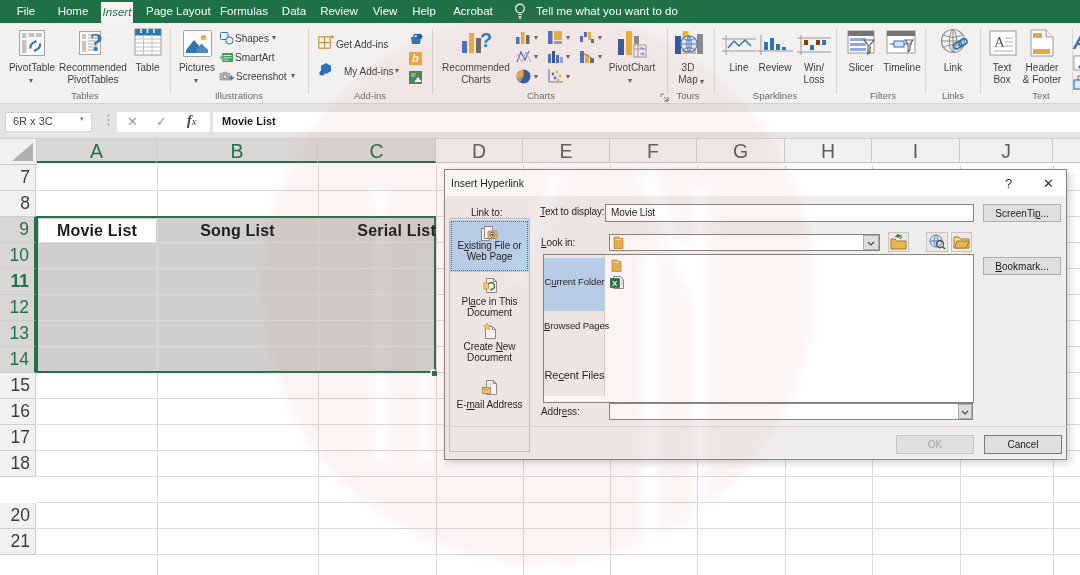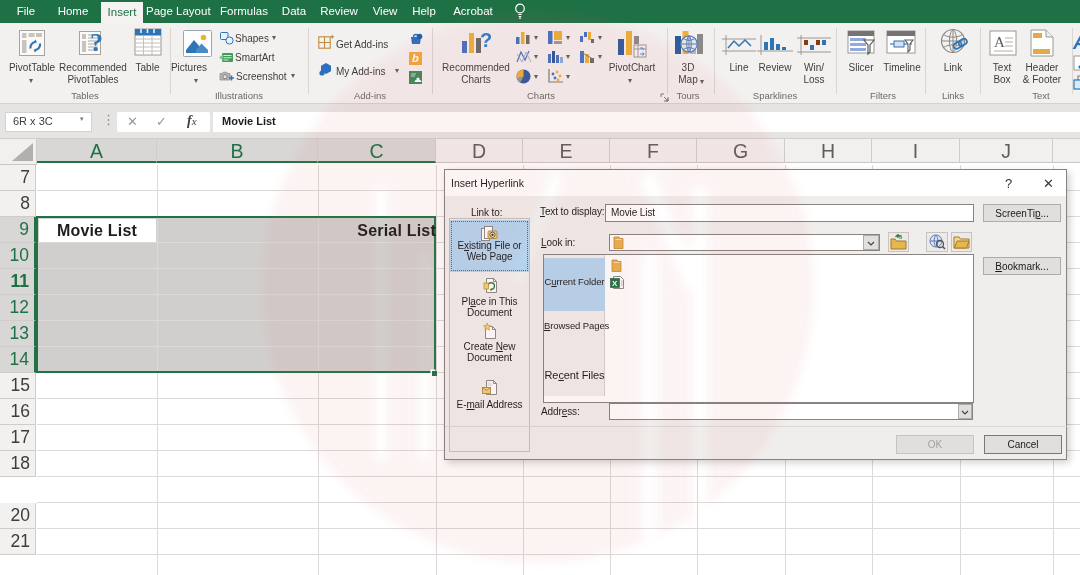--- a/index.html
+++ b/index.html
@@ -39,28 +39,29 @@
   .dlabel { position:absolute; font-size:10px; color:#1a1a1a; white-space:nowrap; letter-spacing:-0.1px; }
   .dfield { position:absolute; background:#fff; border:1px solid #868381; }
   u { text-decoration:underline; }
 </style>
 </head>
 <body>
 
 <div id="tabbar">
   <div class="tab" style="left:8px;width:36px;">File</div>
   <div class="tab" style="left:55px;width:36px;">Home</div>
-  <div class="tab" id="tab-insert" style="left:101px;width:42px;">Insert</div>
+  <div class="tab" id="tab-insert" style="left:101px;width:32px;font-style:italic;">Insert</div>
   <div class="tab" style="left:146px;width:64px;">Page Layout</div>
   <div class="tab" style="left:218px;width:52px;">Formulas</div>
   <div class="tab" style="left:279px;width:30px;">Data</div>
   <div class="tab" style="left:319px;width:40px;">Review</div>
   <div class="tab" style="left:369px;width:32px;">View</div>
   <div class="tab" style="left:409px;width:30px;">Help</div>
   <div class="tab" style="left:450px;width:46px;">Acrobat</div>
+  <div class="tab" style="left:536px;width:200px;text-align:left;">Tell me what you want to do</div>
   <svg class="abs" style="left:513px;top:3px;" width="14" height="18" viewBox="0 0 14 18">
     <circle cx="7" cy="5.5" r="4.3" fill="none" stroke="#fff" stroke-width="1.2"></circle>
     <path d="M5.3 11.5h3.4M5.7 13.6h2.6M6.2 15.4h1.6" stroke="#fff" stroke-width="1.1" fill="none"></path>
   </svg>
 </div>
 
 <div id="ribbon">
 
   <svg class="abs" style="left:18px;top:6px;" width="28" height="28" viewBox="0 0 28 28">
     <rect x="1.5" y="1.5" width="25" height="25" fill="#fbfaf9" stroke="#a6a3a1"></rect>
@@ -92,21 +93,21 @@
   <div class="biglabel" style="left:125px;top:39px;width:45px;">Table</div>
   <div class="glabel" style="left:25px;">Tables</div>
   <div class="gsep" style="left:170px;"></div>
 
   <svg class="abs" style="left:183px;top:7px;" width="29" height="27" viewBox="0 0 29 27">
     <rect x="0.5" y="0.5" width="28" height="26" rx="1" fill="#fdfdfd" stroke="#9aa5ad" stroke-width="1"></rect>
     <circle cx="20.5" cy="7.5" r="2.8" fill="#edb135"></circle>
     <path d="M3 20 L11 10 L17 17 L25 20 L25 23 L3 23 Z" fill="#2e75b6"></path>
     <path d="M13 20 L18.5 13.5 L25 20 L25 23 L13 23 Z" fill="#4a8ac9"></path>
   </svg>
-  <div class="biglabel" style="left:164px;top:39px;width:50px;">Pictures</div>
+  <div class="biglabel" style="left:172px;top:39px;width:50px;">Pictures</div>
   <div class="caret" style="left:194px;top:53px;">▾</div>
   <svg class="abs" style="left:220px;top:9px;" width="14" height="13" viewBox="0 0 14 13">
     <rect x="0.5" y="0.5" width="7.5" height="7" rx="1" fill="#eaf1f8" stroke="#2e75b6" stroke-width="1"></rect>
     <circle cx="9.5" cy="8.5" r="3.6" fill="#eaf1f8" stroke="#2e75b6" stroke-width="1"></circle>
   </svg>
   <div class="smalltext" style="left:235px;top:10px;">Shapes</div>
   <div class="caret" style="left:272px;top:10px;">▾</div>
   <svg class="abs" style="left:219px;top:28px;" width="15" height="13" viewBox="0 0 15 13">
     <path d="M0 3l5-3v2.2L15 2.2v8.6l-10 0v2.2l-5-3z" fill="none"></path>
     <rect x="3" y="2" width="11" height="9" rx="1" fill="#3f9c5a"></rect>
@@ -127,21 +128,21 @@
   <svg class="abs" style="left:318px;top:11px;" width="16" height="15" viewBox="0 0 16 15">
     <rect x="0.8" y="2.8" width="11.4" height="11.4" fill="none" stroke="#c08b3c" stroke-width="1.1"></rect>
     <path d="M0.8 8.5h11.4M6.5 2.8v11.4" stroke="#c08b3c" stroke-width="1.1"></path>
     <path d="M12.8 2.8h3M14.3 1.3v3" stroke="#c08b3c" stroke-width="1.4"></path>
   </svg>
   <div class="smalltext" style="left:336px;top:16px;">Get Add-ins</div>
   <svg class="abs" style="left:319px;top:40px;" width="14" height="13" viewBox="0 0 14 13">
     <path d="M7 0l5 2.8v5.4L7 11 2 8.2V2.8z" fill="#2e6fbe"></path>
     <circle cx="3" cy="10" r="2.6" fill="#2e6fbe"></circle>
   </svg>
-  <div class="smalltext" style="left:336px;top:43px;">My Add-ins</div>
+  <div class="smalltext" style="left:344px;top:43px;">My Add-ins</div>
   <div class="caret" style="left:395px;top:43px;">▾</div>
   <svg class="abs" style="left:409px;top:10px;" width="14" height="12" viewBox="0 0 14 12">
     <path d="M2 4h10l-1 7H3z" fill="#2e6fbe"></path>
       <path d="M4.5 4a2.5 2.5 0 015 0" fill="none" stroke="#2e6fbe" stroke-width="1.3"></path>
     <circle cx="10.5" cy="3.5" r="2.8" fill="#1d5fae"></circle>
   </svg>
   <rect class="abs" style="left:409px;top:29px;width:13px;height:13px;background:#f2a93b;"></rect>
   <div class="abs" style="left:412px;top:29px;font-size:11px;color:#fff;font-weight:bold;font-style:italic;z-index:2;">b</div>
   <rect class="abs" style="left:409px;top:48px;width:13px;height:13px;background:#3e8a5a;"></rect>
   <svg class="abs" style="left:409px;top:48px;z-index:2;" width="13" height="13" viewBox="0 0 13 13">
@@ -403,20 +404,21 @@
   <div class="hline" style="left:37px;top:311px;width:1043px;"></div>
   <div class="hline" style="left:37px;top:337px;width:1043px;"></div>
   <div class="hline" style="left:37px;top:363px;width:1043px;"></div>
   <div class="hline" style="left:37px;top:389px;width:1043px;"></div>
   <div class="hline" style="left:37px;top:415px;width:1043px;"></div>
 
   <div class="abs" style="left:36px;top:77px;width:400px;height:157px;border:2px solid #217346;"></div>
   <div class="abs" style="left:432px;top:232px;width:5px;height:5px;background:#217346;box-shadow:-1.5px -1.5px 0 #fff;"></div>
 
   <div class="celltext" style="left:37px;top:83px;width:120px;">Movie List</div>
+  <div class="celltext" style="left:157px;top:83px;width:161px;">Song List</div>
   <div class="celltext" style="left:318px;top:83px;width:118px;text-align:right;">Serial List</div>
 </div>
 
 <div id="dialog">
   <div id="dlg-title">
       <span style="position:absolute;left:6px;top:7px;font-size:10.5px;">Insert Hyperlink</span>
     <span style="position:absolute;left:560px;top:6px;font-size:13px;color:#333;">?</span>
     <span style="position:absolute;left:598px;top:6px;font-size:13px;color:#333;">✕</span>
   </div>
 

